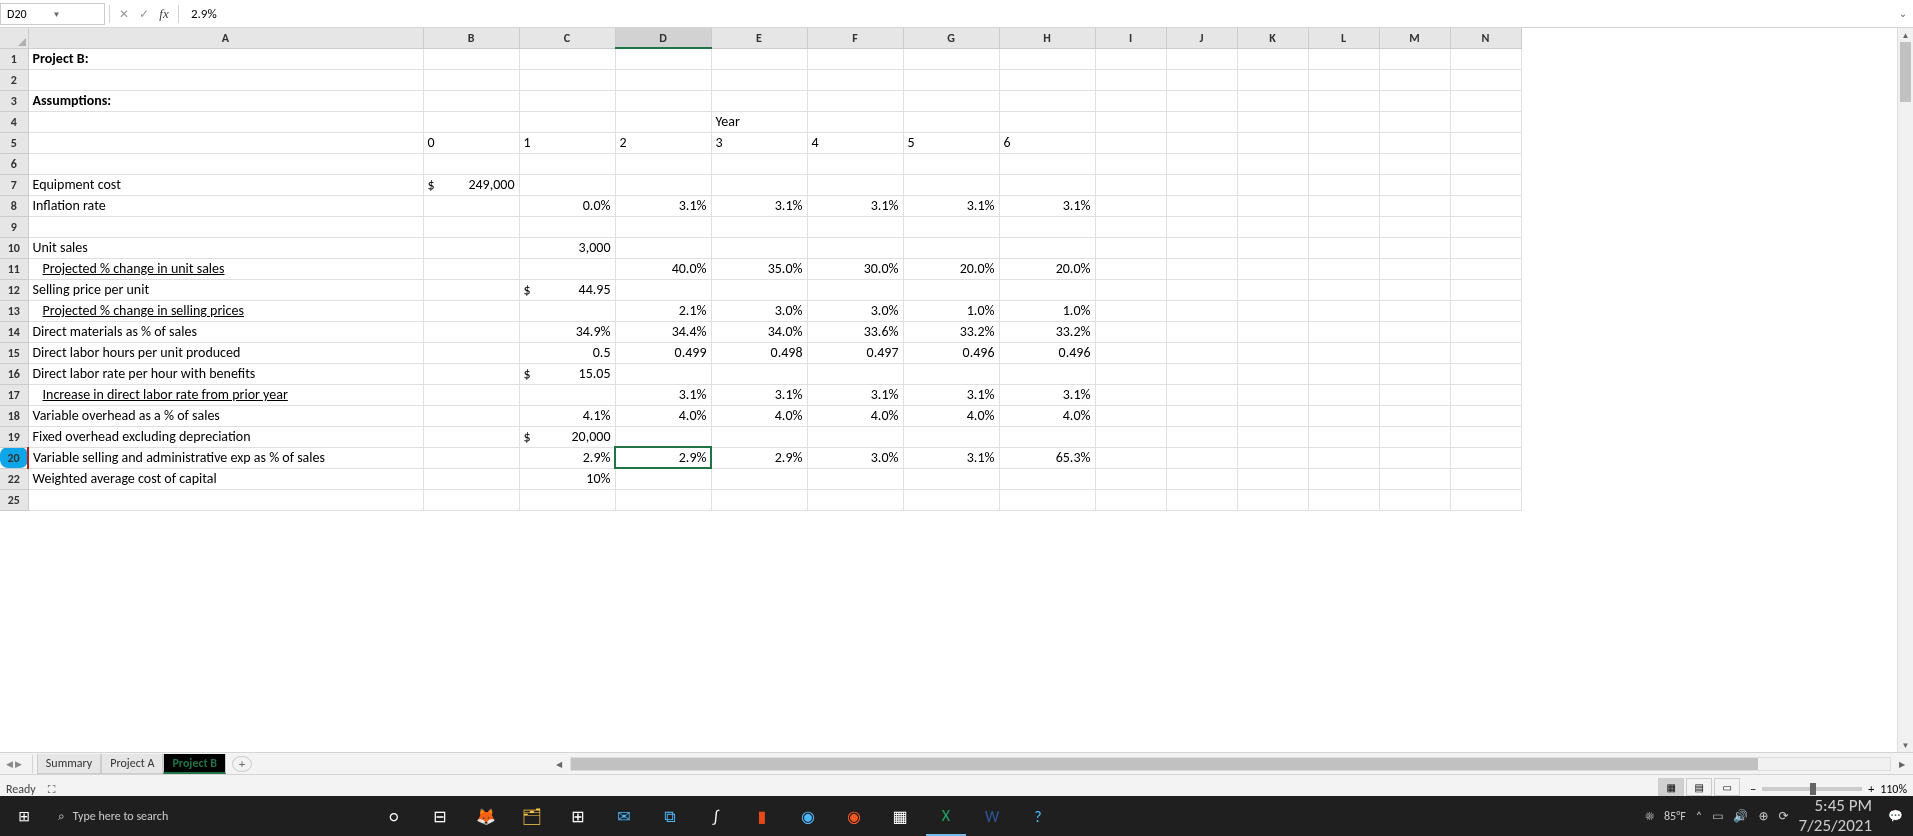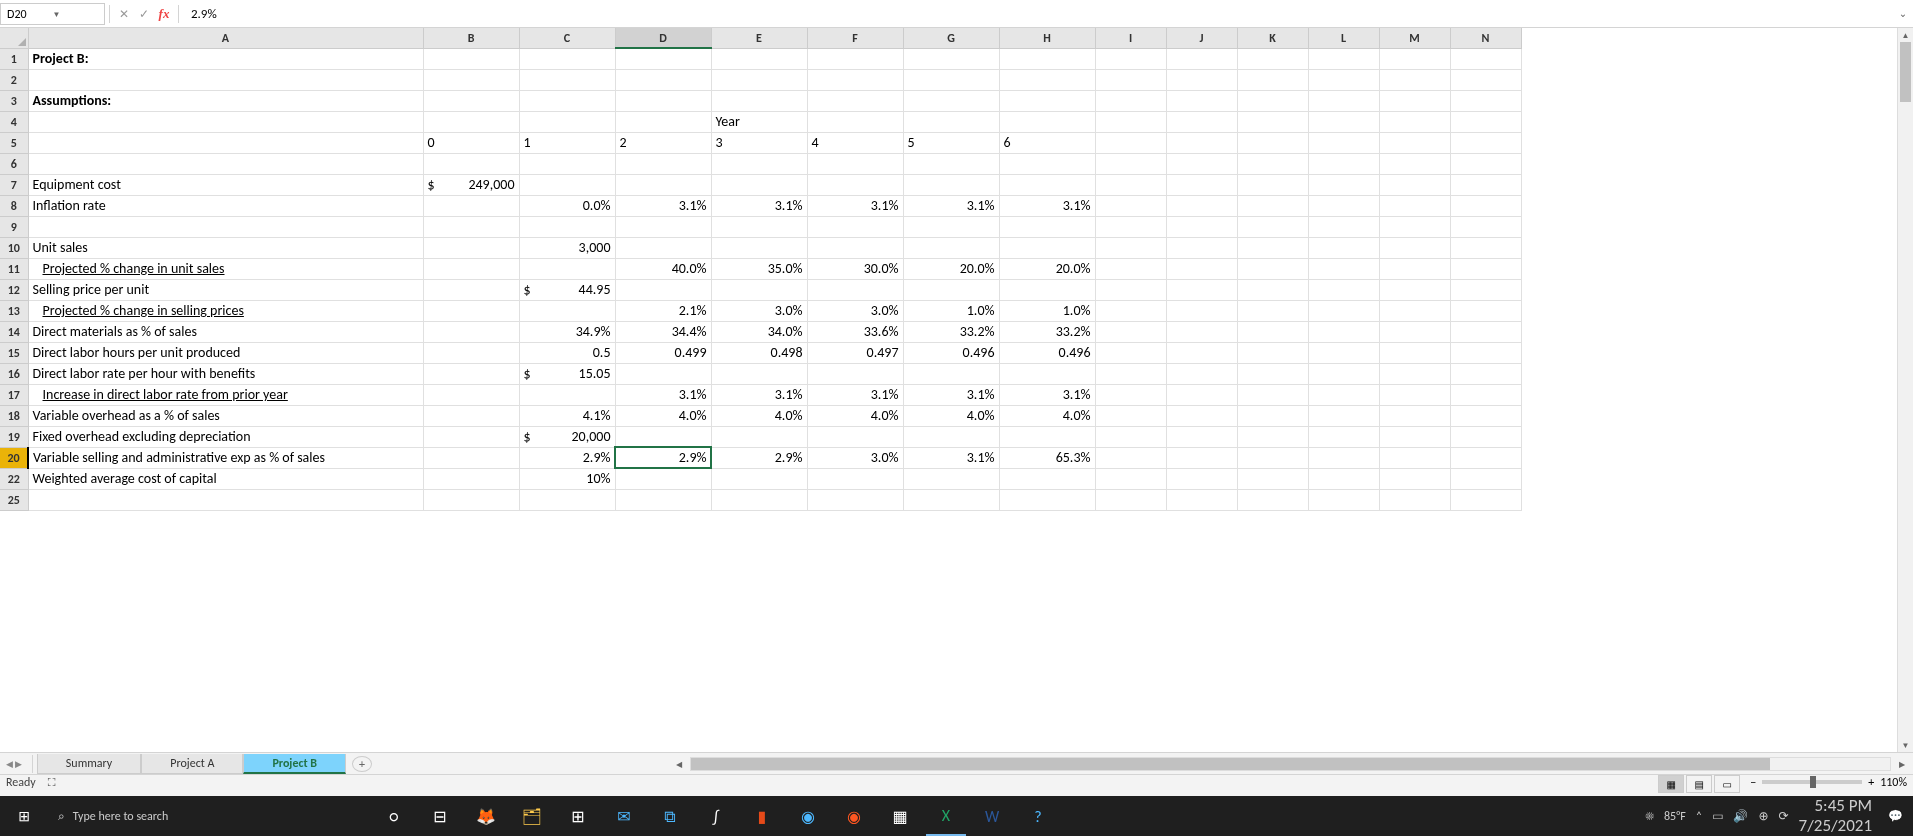--- a/index.html
+++ b/index.html
@@ -5,61 +5,61 @@
 * { margin: 0; padding: 0; box-sizing: border-box; }
 body { font-family: Calibri, Arial, sans-serif; font-size: 14px; background: #fff; overflow: hidden; height: 100vh; display: flex; flex-direction: column; }
 
 
 .formula-bar { display: flex; align-items: center; height: 28px; border-bottom: 1px solid #d4d4d4; background: #fff; }
 .name-box { width: 105px; height: 22px; border: 1px solid #ccc; display: flex; align-items: center; padding: 0 6px; font-size: 12px; }
 .name-box span { flex: 1; }
 .name-box-arrow { font-size: 8px; color: #666; }
 .fb-sep { width: 1px; height: 18px; background: #d4d4d4; margin: 0 4px; }
 .fb-btn { width: 20px; text-align: center; color: #999; font-size: 12px; cursor: default; }
-.fb-fx { font-style: italic; font-family: 'Times New Roman', serif; font-size: 13px; color: #ef4444; font-weight: bold; }
+.fb-fx { font-style: italic; font-family: 'Times New Roman', serif; font-size: 13px; color: #404040; }
 .fb-input { flex: 1; padding: 0 8px; font-size: 13px; }
 .fb-expand { width: 20px; text-align: center; color: #666; font-size: 10px; }
 
 
 .grid-wrap { flex: 1; position: relative; overflow: hidden; background: #fff; }
 .grid { position: absolute; top: 0; left: 0; right: 16px; bottom: 0; overflow: hidden; }
 table { border-collapse: collapse; table-layout: fixed; }
 .corner { width: 28px; height: 20px; background: #e6e6e6; border-right: 1px solid #ccc; border-bottom: 1px solid #ccc; position: relative; }
 .corner::after { content: ""; position: absolute; right: 2px; bottom: 2px; width: 0; height: 0; border-left: 8px solid transparent; border-bottom: 8px solid #b0b0b0; }
 .col-h { background: #e6e6e6; border-right: 1px solid #ccc; border-bottom: 1px solid #ccc; text-align: center; font-size: 12px; color: #333; height: 20px; }
 .col-h.sel { background: #d2d2d2; border-bottom: 2px solid #217346; }
 .row-h { background: #e6e6e6; border-right: 1px solid #ccc; border-bottom: 1px solid #ccc; text-align: center; font-size: 12px; color: #333; width: 28px; }
-.row-h.sel { background: #eab308; border-right: 2px solid #000000; }
+.row-h.sel { background: #0ea5e9; border-right: 2px solid #b91c1c; border-radius: 8px; }
 td.cell { border-right: 1px solid #e0e0e0; border-bottom: 1px solid #e0e0e0; height: 21px; padding: 0 4px; font-size: 14px; white-space: nowrap; overflow: visible; }
 td.cell.r { text-align: right; }
 td.cell.c { }
 td.cell.b { font-weight: bold; }
 td.cell.indent { padding-left: 14px; text-decoration: underline; }
 td.cell.curr::before { content: "$"; float: left; }
 .active-cell { outline: 2px solid #217346; outline-offset: -1px; position: relative; }
 .row-border-top td.cell { border-top: 1px solid #000; }
 .vscroll { position: absolute; right: 0; top: 0; bottom: 0; width: 16px; background: #f1f1f1; border-left: 1px solid #ddd; }
 .vscroll .thumb { position: absolute; top: 14px; left: 2px; right: 2px; height: 60px; background: #c1c1c1; }
 .vscroll .arr { position: absolute; left: 0; right: 0; height: 14px; text-align: center; font-size: 8px; color: #666; line-height: 14px; }
 .vscroll .arr.up { top: 0; }
 .vscroll .arr.dn { bottom: 0; }
 
 
 .sheet-bar { display: flex; align-items: center; height: 22px; background: #f3f3f3; border-top: 1px solid #d4d4d4; font-size: 12px; }
 .sheet-nav { display: flex; gap: 2px; padding: 0 6px; color: #888; font-size: 9px; }
-.sheet-tab { padding: 2px 28px; border: 1px solid #ccc; border-top: none; background: #e6e6e6; color: #333; cursor: default; }
-.sheet-tab.active { background: #7dd3fc; color: #217346; font-weight: bold; border-bottom: 2px solid #217346; }
+.sheet-tab { padding: 2px 8px; border: 1px solid #ccc; border-top: none; background: #e6e6e6; color: #333; cursor: default; }
+.sheet-tab.active { background: #000000; color: #217346; font-weight: bold; border-bottom: 2px solid #217346; }
 .sheet-add { width: 20px; text-align: center; color: #666; border: 1px solid #ccc; border-radius: 50%; margin-left: 6px; font-size: 12px; line-height: 14px; height: 16px; }
 .sheet-hscroll { flex: 1; display: flex; align-items: center; justify-content: flex-end; padding-right: 4px; }
 .sheet-hscroll .track { flex: 1; height: 14px; background: #f1f1f1; border: 1px solid #ddd; margin: 0 4px; position: relative; }
 .sheet-hscroll .thumb { position: absolute; left: 0; top: 0; bottom: 0; width: 90%; background: #c1c1c1; }
 .sheet-hscroll .arr { width: 14px; text-align: center; font-size: 8px; color: #666; }
 
 
-.status-bar { display: flex; align-items: flex-start; height: 22px; background: #f3f3f3; border-top: 1px solid #d4d4d4; font-size: 12px; padding: 0 6px; }
+.status-bar { display: flex; align-items: flex-end; height: 22px; background: #f3f3f3; border-top: 1px solid #d4d4d4; font-size: 12px; padding: 0 6px; }
 .status-bar .left { flex: 1; display: flex; gap: 12px; align-items: center; color: #444; }
 .status-bar .views { display: flex; gap: 2px; }
 .view-btn { width: 26px; height: 18px; border: 1px solid #ccc; display: flex; align-items: center; justify-content: center; font-size: 10px; }
 .view-btn.active { background: #d0d0d0; }
 .zoom { display: flex; align-items: center; gap: 6px; margin-left: 10px; }
 .zoom-slider { width: 100px; height: 4px; background: #ccc; position: relative; }
 .zoom-slider .knob { position: absolute; left: 48%; top: -4px; width: 6px; height: 12px; background: #666; }
 
 
 .taskbar { display: flex; align-items: center; height: 40px; background: #1f1f1f; color: #fff; font-size: 12px; }

